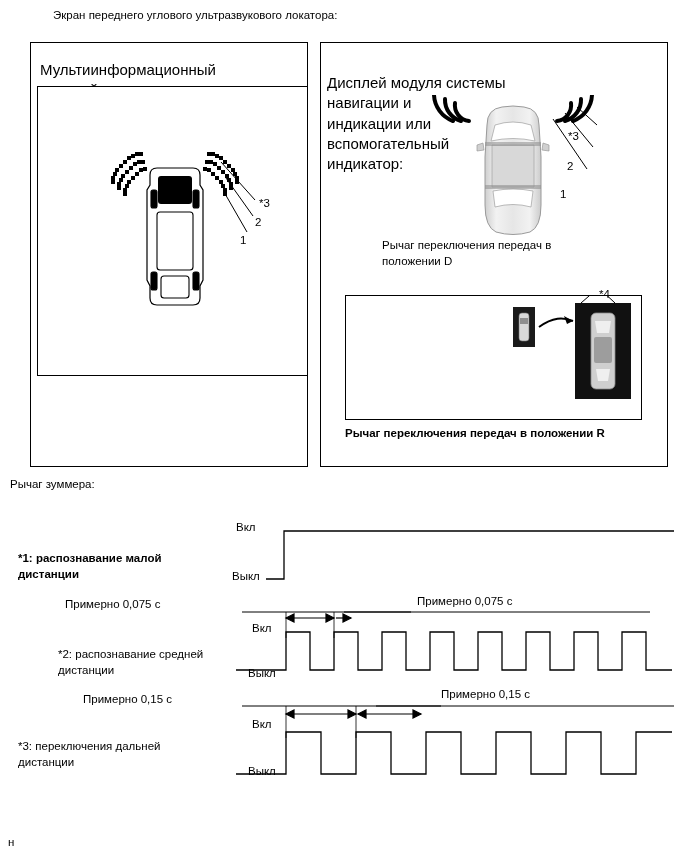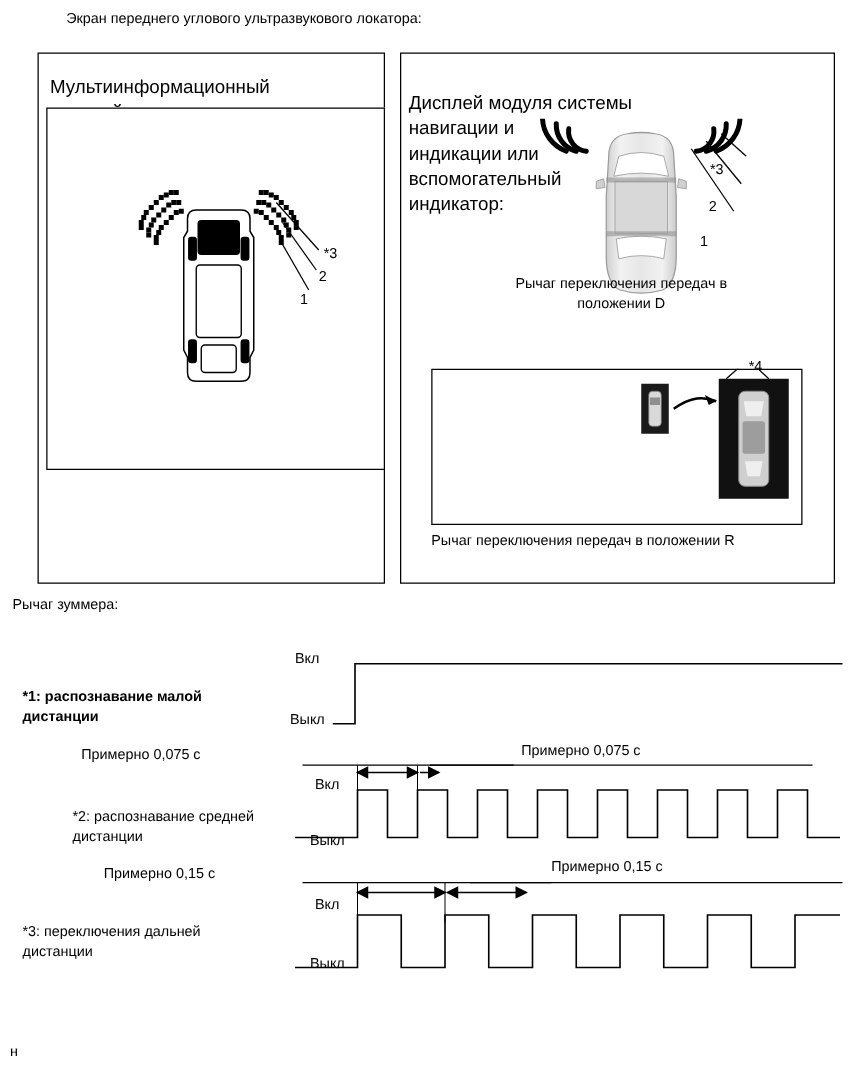--- a/index.html
+++ b/index.html
@@ -56,22 +56,22 @@
     box-sizing: border-box;
     background: #fff;
   }
 
   .panel-label {
     font-size: 15px;
     line-height: 1.35;
   }
   #label-mid { left: 40px; top: 60px; width: 200px; }
   #label-nav { left: 327px; top: 73px; width: 230px; }
-  #label-gear-d { left: 382px; top: 220px; width: 230px; text-align: center; }
-  #label-gear-r { left: 345px; top: 426px; width: 300px; }
+  #label-gear-d { left: 382px; top: 238px; width: 230px; }
+  #label-gear-r { left: 345px; top: 426px; width: 300px; font-weight: bold; }
 
   
   .marker {
     position: absolute;
     font-size: 11.5px;
   }
 
   
   #buzzer-caption { left: 10px; top: 477px; }
 

